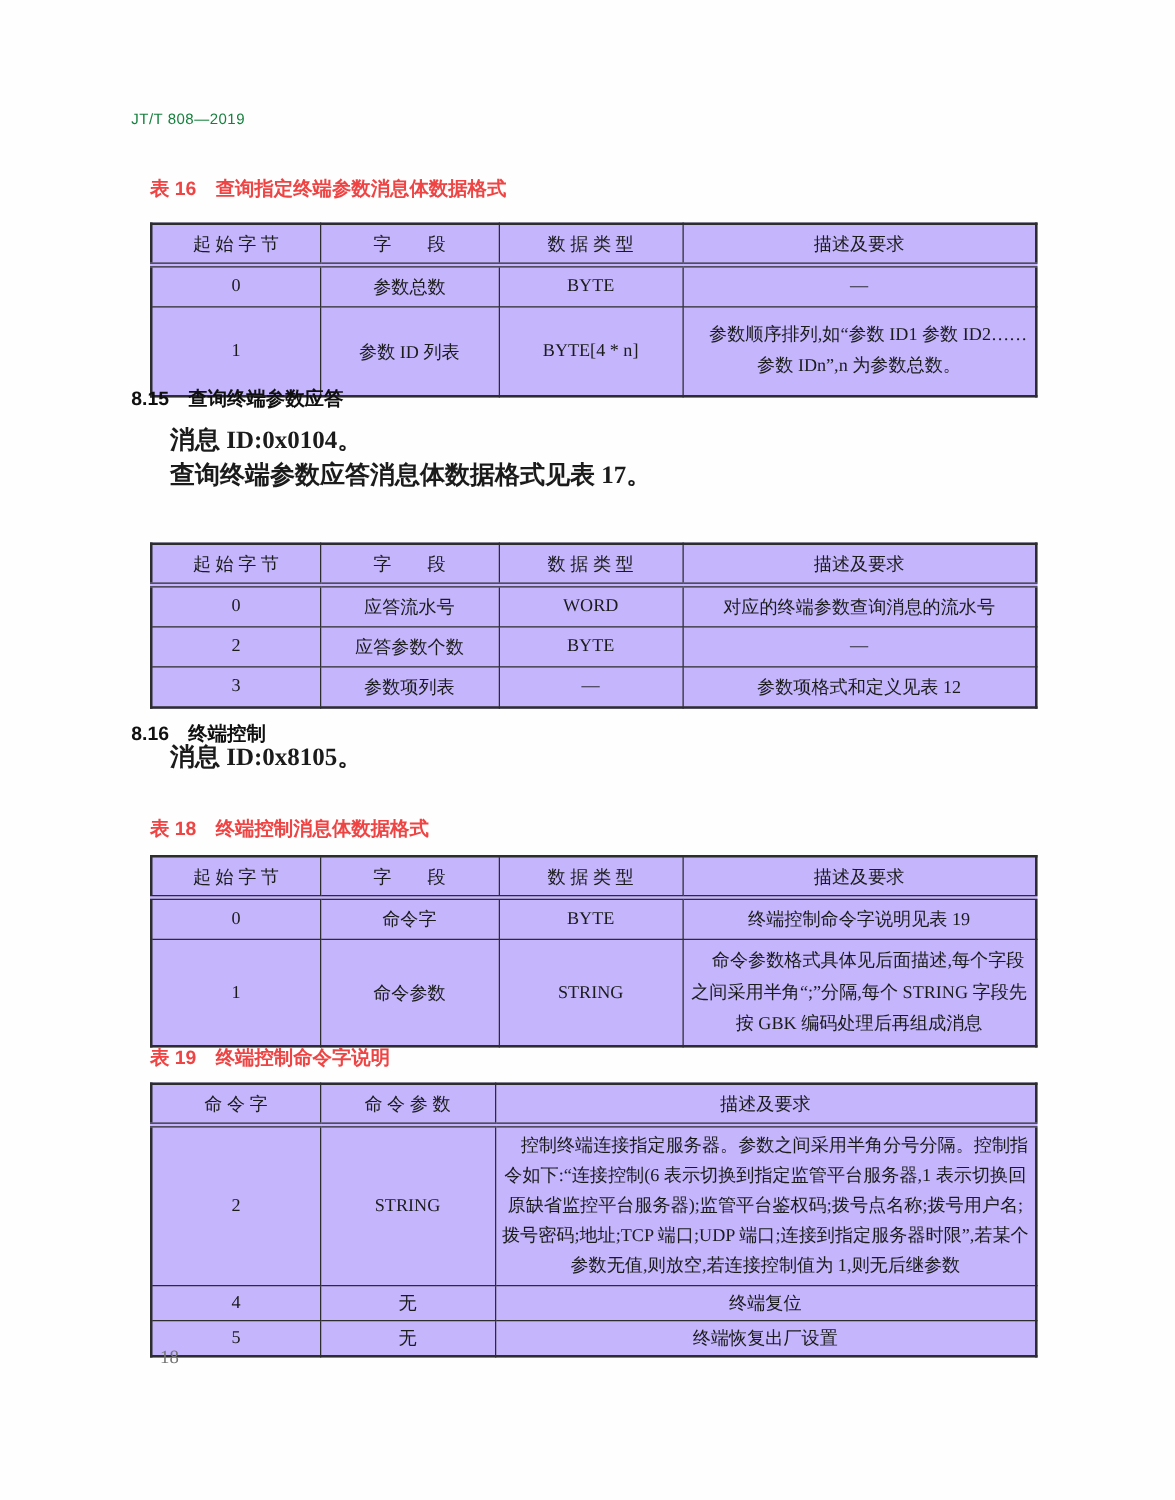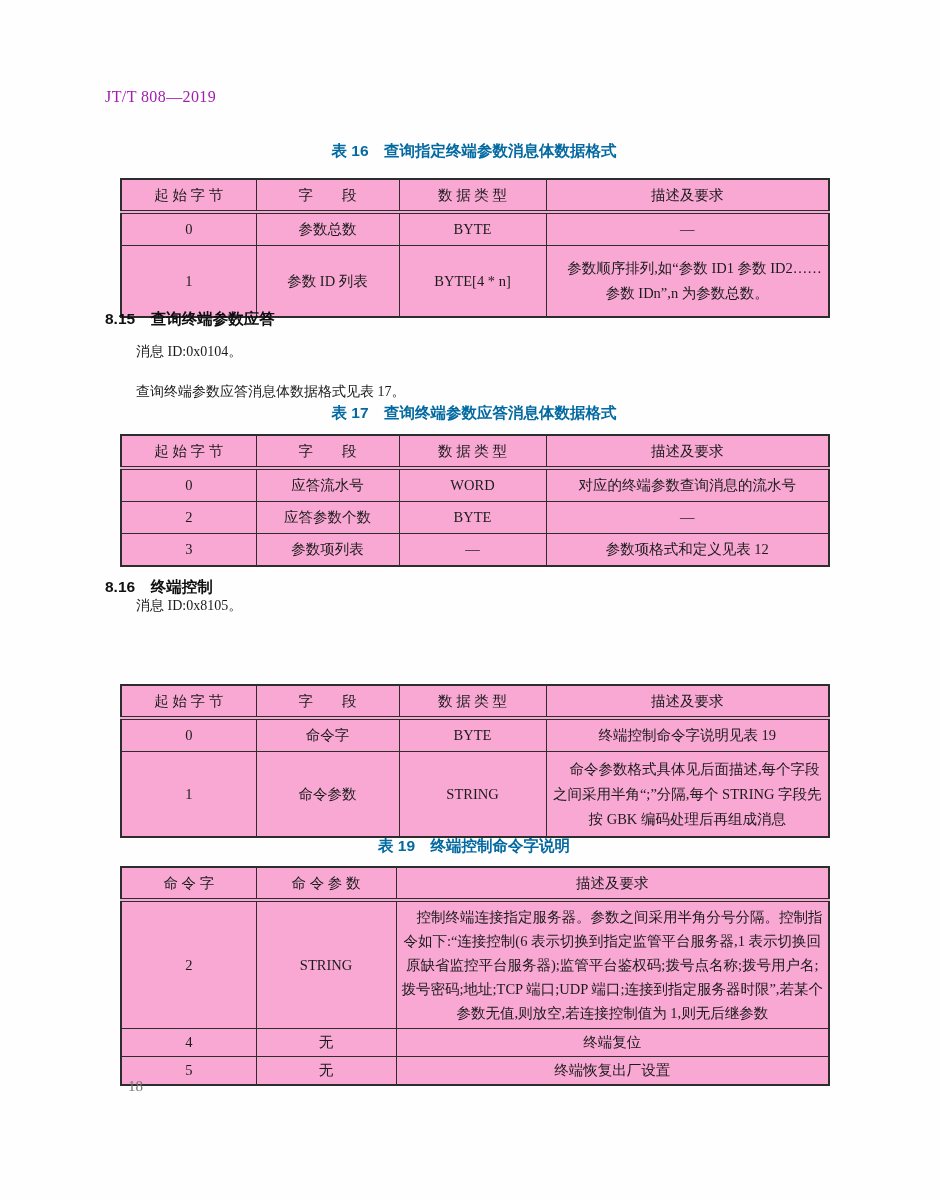--- a/index.html
+++ b/index.html
@@ -11,54 +11,55 @@
   }
   .page {
     position: relative;
     width: 940px; height: 1200px;
     background: #fefefe;
     overflow: hidden;
   }
   .abs { position: absolute; }
 
   .doc-code {
-    font-family: Liberation Serif, serif;
-    font-size: 16px;
+    font-family: Liberation Sans, sans-serif;
+    font-size: 12px;
     letter-spacing: 0.4px;
-    color: #a21caf;
+    color: #15803d;
   }
 
   .caption {
     font-family: "Liberation Sans", "DejaVu Sans", sans-serif;
     font-weight: bold;
     font-size: 15.5px;
-    color: #0369a1;
+    color: #ef4444;
     width: 708px;
-    text-align: center;
+    text-align: left;
   }
 
   .sec-heading {
     font-family: "Liberation Sans", "DejaVu Sans", sans-serif;
     font-weight: bold;
     font-size: 15.5px;
     color: #101010;
   }
 
   .body-para {
-    font-size: 14px;
+    font-size: 20px;
     line-height: 22px;
     padding-left: 31px; 
     color: #1b1b1b;
+    font-weight: bold;
   }
 
   table.std {
     border-collapse: collapse;
     table-layout: fixed;
     width: 708px;
-    background: #f9a8d4;
+    background: #c4b5fd;
   }
   table.std { border: 2px solid #2d2d2d; }
   table.std th, table.std td {
     border: 1px solid #2d2d2d;
     font-size: 14.5px;
     text-align: center;
     vertical-align: middle;
     padding: 2px 4px;
     color: #1b1b1b;
   }
@@ -130,23 +131,22 @@
         <td>1</td>
         <td>参数 ID 列表</td>
         <td>BYTE[4 * n]</td>
         <td class="desc-wrap">参数顺序排列,如“参数 ID1 参数 ID2……参数 IDn”,n 为参数总数。</td>
       </tr>
     </tbody>
   </table>
 
   <div class="abs sec-heading" style="top:309px; left:105px;">8.15　查询终端参数应答</div>
   <div class="abs body-para" style="top:341px; left:105px;">消息 ID:0x0104。</div>
-  <div class="abs body-para" style="top:381px; left:105px;">查询终端参数应答消息体数据格式见表 17。</div>
-
-  <div class="abs caption" style="top:403px; left:120px;">表 17　查询终端参数应答消息体数据格式</div>
+  <div class="abs body-para" style="top:369px; left:105px;">查询终端参数应答消息体数据格式见表 17。</div>
+
 
   <table class="std abs" style="top:434px; left:120px;">
     <colgroup>
         <col style="width:135px">
         <col style="width:143px">
         <col style="width:147px">
         <col style="width:283px">
       </colgroup>
     <thead>
       <tr>
@@ -174,20 +174,21 @@
         <td>参数项列表</td>
         <td>—</td>
         <td>参数项格式和定义见表 12</td>
       </tr>
     </tbody>
   </table>
 
   <div class="abs sec-heading" style="top:563px; left:105px;margin-top:14px;">8.16　终端控制</div>
   <div class="abs body-para" style="top:595px; left:105px;">消息 ID:0x8105。</div>
 
+  <div class="abs caption" style="top:653px; left:120px;">表 18　终端控制消息体数据格式</div>
 
   <table class="std abs" style="top:684px; left:120px;">
     <colgroup>
         <col style="width:135px">
         <col style="width:143px">
         <col style="width:147px">
         <col style="width:283px">
       </colgroup>
     <thead>
       <tr>

